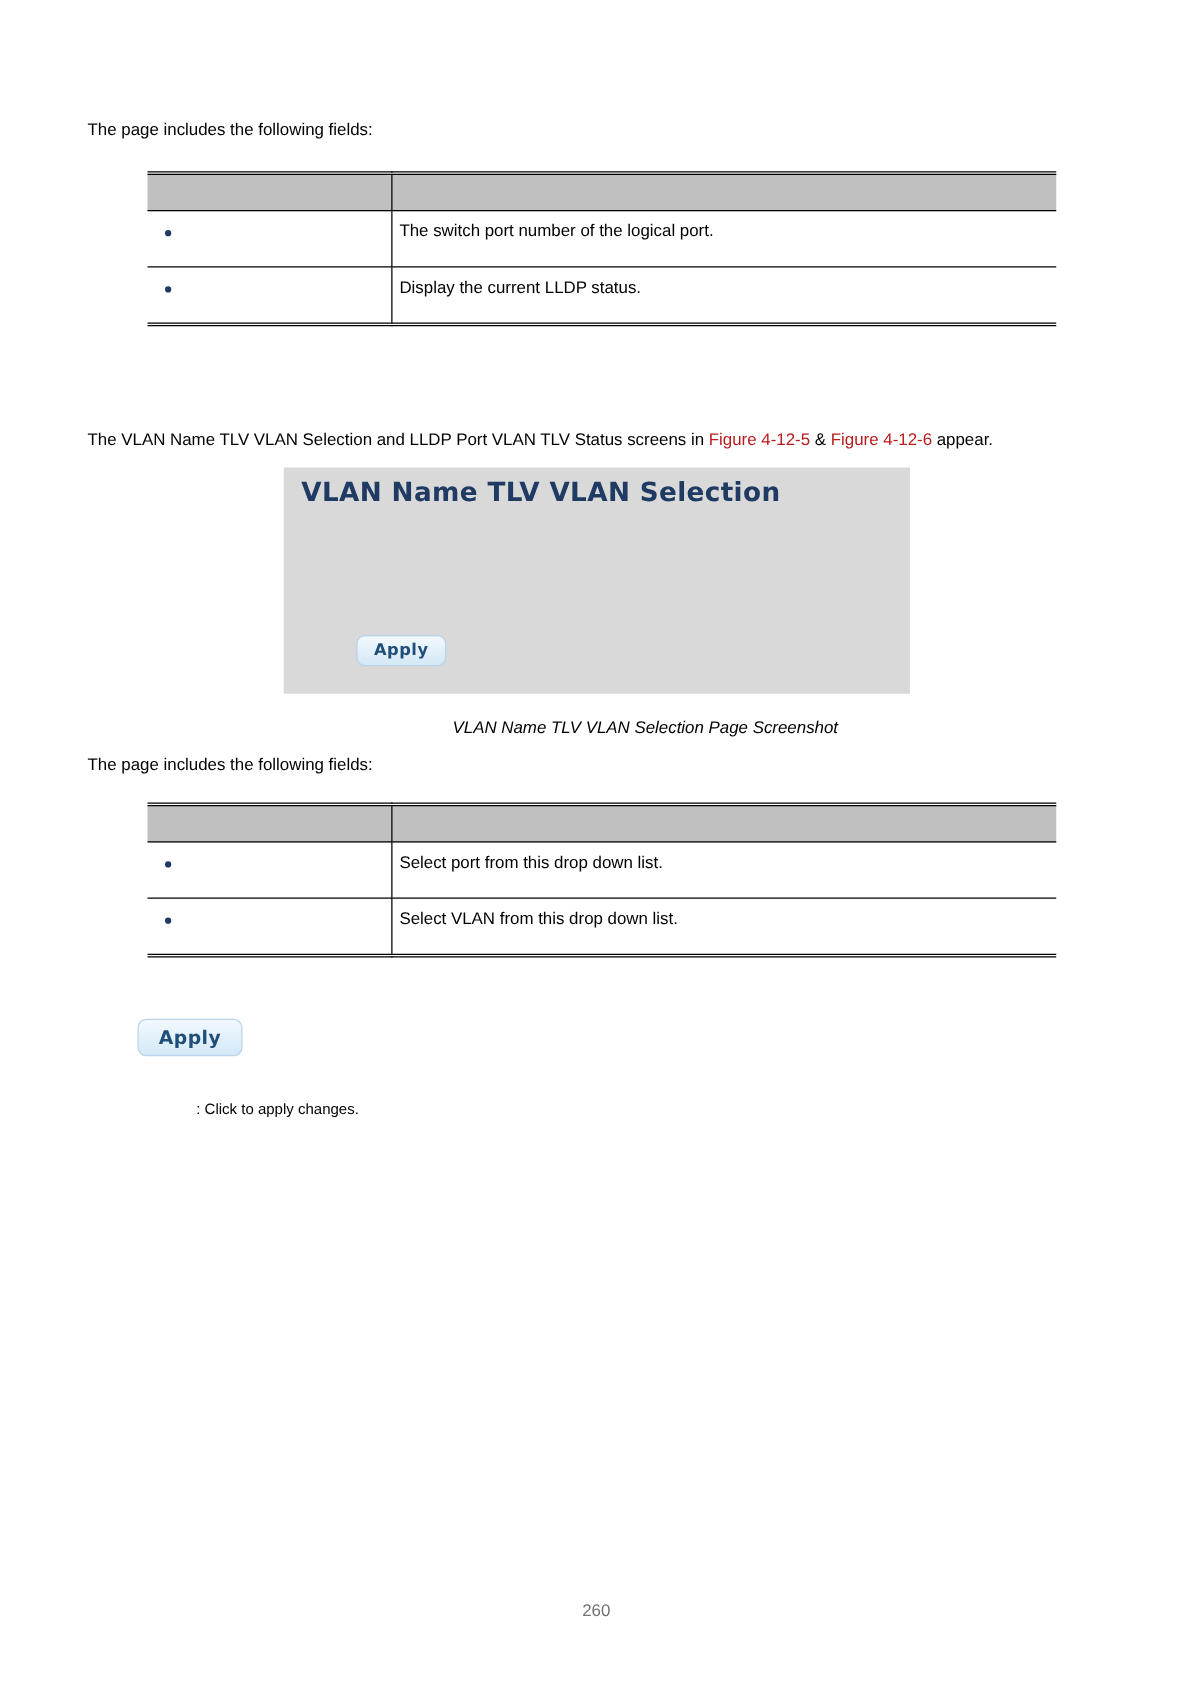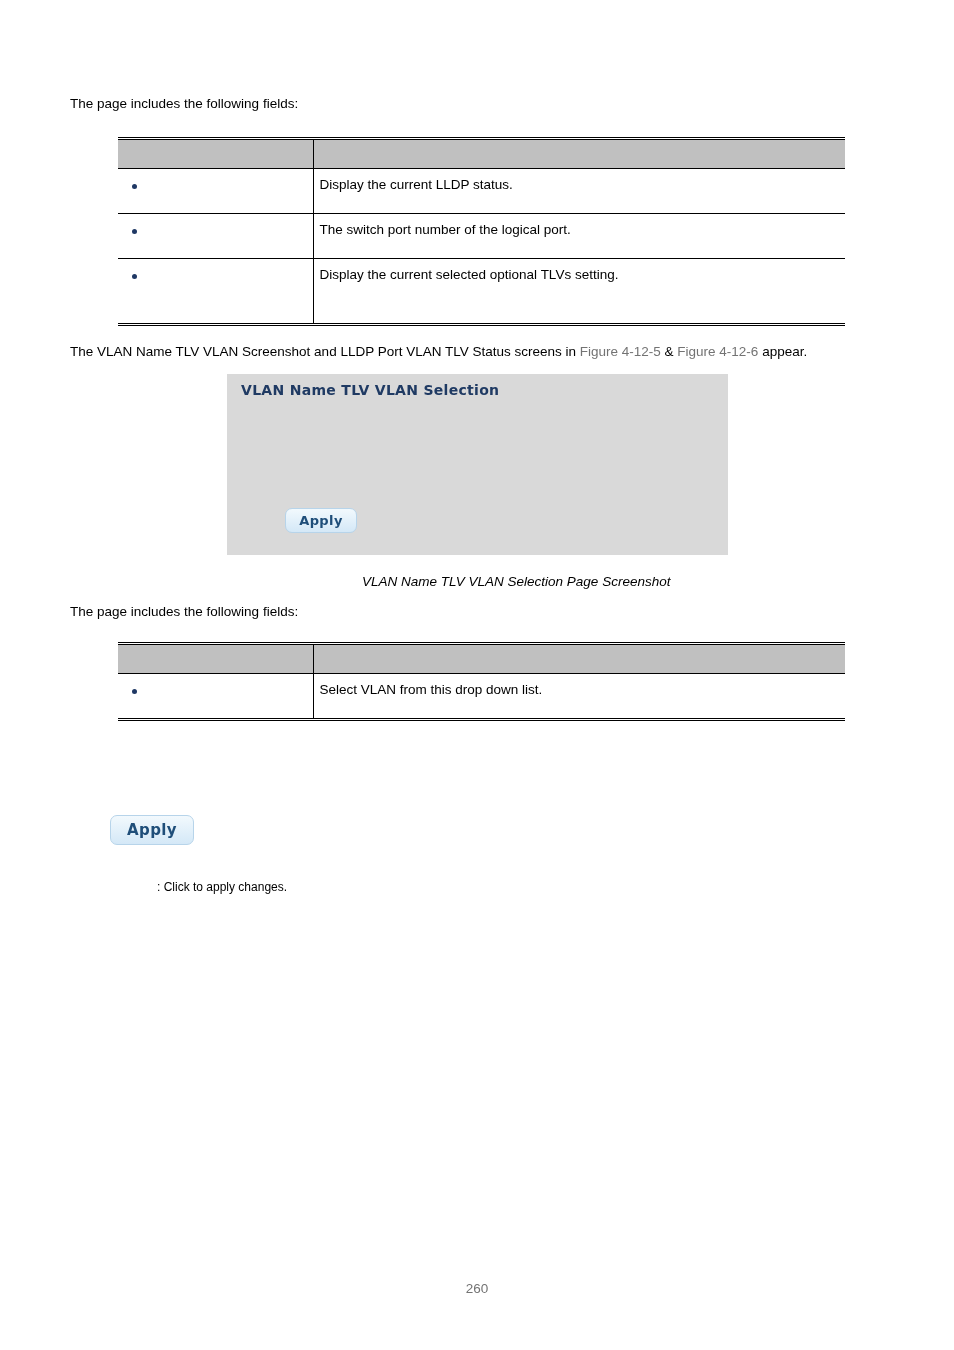--- a/index.html
+++ b/index.html
@@ -24,21 +24,21 @@
 
   
   .para {
     position: absolute;
     font-size: 13.5px;
     line-height: 17px;
     color: #000;
     white-space: nowrap;
   }
   .link {
-    color: #737373;
+    color: #b91c1c;
   }
 
   
   .doc-table {
     position: absolute;
     border-collapse: collapse;
     table-layout: fixed;
     border-top: 3px double #000;
     border-bottom: 3px double #000;
   }
@@ -80,21 +80,21 @@
   
   .figure {
     position: absolute;
     background: #d9d9d9;
   }
   .fig-title {
     position: absolute;
     left: 14px;
     top: 8px;
     font-family: "DejaVu Sans", sans-serif;
-    font-size: 14px;
+    font-size: 21px;
     font-weight: bold;
     color: #1f3a63;
     letter-spacing: 0.3px;
     white-space: nowrap;
   }
   .ui-table {
     position: absolute;
     left: 16px;
     top: 36px;
     width: 455px;
@@ -235,38 +235,32 @@
       </colgroup>
     <tbody>
       <tr>
         <td class="hdr-cell left"></td>
         <td class="hdr-cell"></td>
       </tr>
       <tr>
         <td class="body-cell left">
           <span class="bullet"></span><span></span>
         </td>
-        <td class="body-cell" style="height:30px;">Display the current LLDP status.</td>
+        <td class="body-cell" style="height:30px;">The switch port number of the logical port.</td>
       </tr>
       <tr>
         <td class="body-cell left">
           <span class="bullet"></span><span></span>
         </td>
-        <td class="body-cell" style="height:30px;">The switch port number of the logical port.</td>
-      </tr>
-      <tr class="last">
-        <td class="body-cell left">
-          <span class="bullet"></span><span></span>
-        </td>
-        <td class="body-cell" style="height:50px;">Display the current selected optional TLVs setting.</td>
+        <td class="body-cell" style="height:30px;">Display the current LLDP status.</td>
       </tr>
     </tbody>
   </table>
 
-  <div class="para" style="left:70px; top:343px;"><span>The VLAN Name TLV VLAN Screenshot and LLDP Port VLAN TLV Status screens in </span><span class="link">Figure 4-12-5</span><span> &amp; </span><span class="link">Figure 4-12-6</span><span> appear.</span></div>
+  <div class="para" style="left:70px; top:343px;"><span>The VLAN Name TLV VLAN Selection and LLDP Port VLAN TLV Status screens in </span><span class="link">Figure 4-12-5</span><span> &amp; </span><span class="link">Figure 4-12-6</span><span> appear.</span></div>
 
   <div class="figure" style="left:227px; top:374px; width:501px; height:181px;">
 
     <div class="fig-title">VLAN Name TLV VLAN Selection</div>
 
 
     <div class="apply-btn fig-apply">Apply</div>
   </div>
 
   <div class="caption" style="left:362px; top:574px;font-style:italic;">VLAN Name TLV VLAN Selection Page Screenshot</div>
@@ -276,20 +270,26 @@
   <table class="doc-table" style="left:118px; top:642px; width:727px;">
     <colgroup>
         <col style="width:195px">
         <col style="width:532px">
       </colgroup>
     <tbody>
       <tr>
         <td class="hdr-cell left"></td>
         <td class="hdr-cell"></td>
       </tr>
+      <tr>
+        <td class="body-cell left">
+          <span class="bullet"></span><span></span>
+        </td>
+        <td class="body-cell" style="height:30px;">Select port from this drop down list.</td>
+      </tr>
       <tr class="last">
         <td class="body-cell left">
           <span class="bullet"></span><span></span>
         </td>
         <td class="body-cell" style="height:30px;">Select VLAN from this drop down list.</td>
       </tr>
     </tbody>
   </table>
 
   <div class="apply-btn inline-apply">Apply</div>

